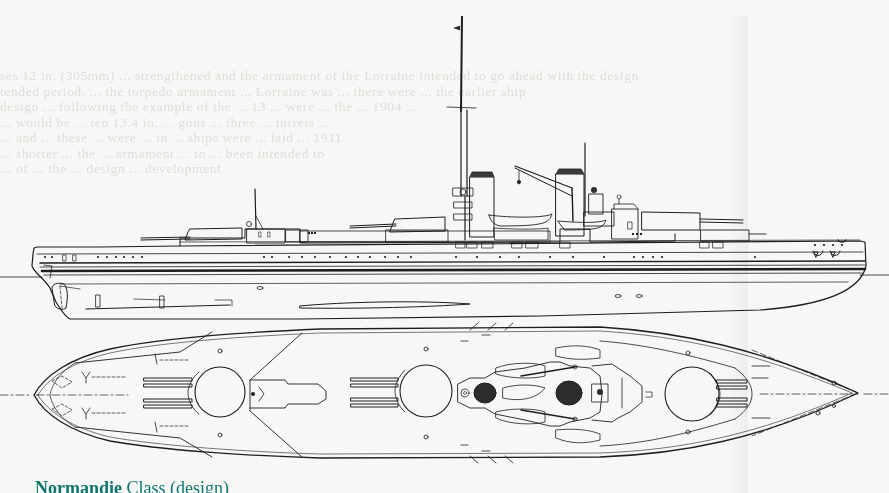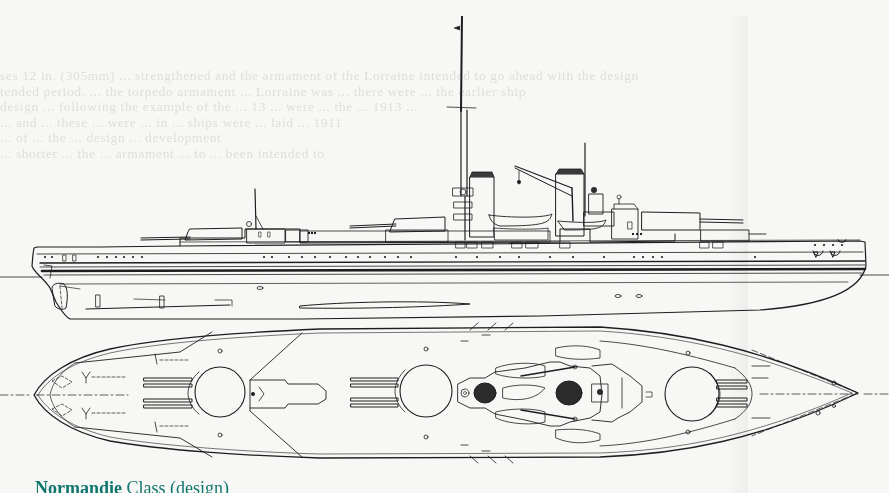--- a/index.html
+++ b/index.html
@@ -30,24 +30,25 @@
   }
 </style>
 </head>
 <body>
 
 <div class="page">
 
   <div class="bleed">
     <div>ses 12 in. (305mm)  ...  strengthened and the armament of the Lorraine  intended to go ahead with the design</div>
     <div>tended period. ... the torpedo armament  ... Lorraine was ... there were ... the earlier ship</div>
-    <div>design ... following the example of the ... 13 ... were ... the ... 1913 ...</div>
+    <div>design ... following the example of the ... 13 ... were ... the ... 1904 ...</div>
+    <div>... would be ... ten 13.4 in. ... guns ... three ... turrets ...</div>
     <div>... and ... these ... were ... in ... ships were ... laid ... 1911</div>
+    <div>... shorter ... the ... armament ... to ... been intended to</div>
     <div>... of ... the ... design ... development</div>
-    <div>... shorter ... the ... armament ... to ... been intended to</div>
   </div>
 
   <svg class="drawing" width="889" height="493" viewBox="0 0 889 493" fill="none" stroke="#1e1e1e" stroke-width="1" stroke-linejoin="round" stroke-linecap="round">
 
     <g>
 
       <line x1="0" y1="261" x2="42" y2="261" stroke-width="0.8"></line>
       <line x1="860" y1="259" x2="889" y2="259" stroke-width="0.8"></line>
 
       <path d="M33,238 L34,232 L37,231 L100,231 L180,230 L860,225 L865,226 L866,250

